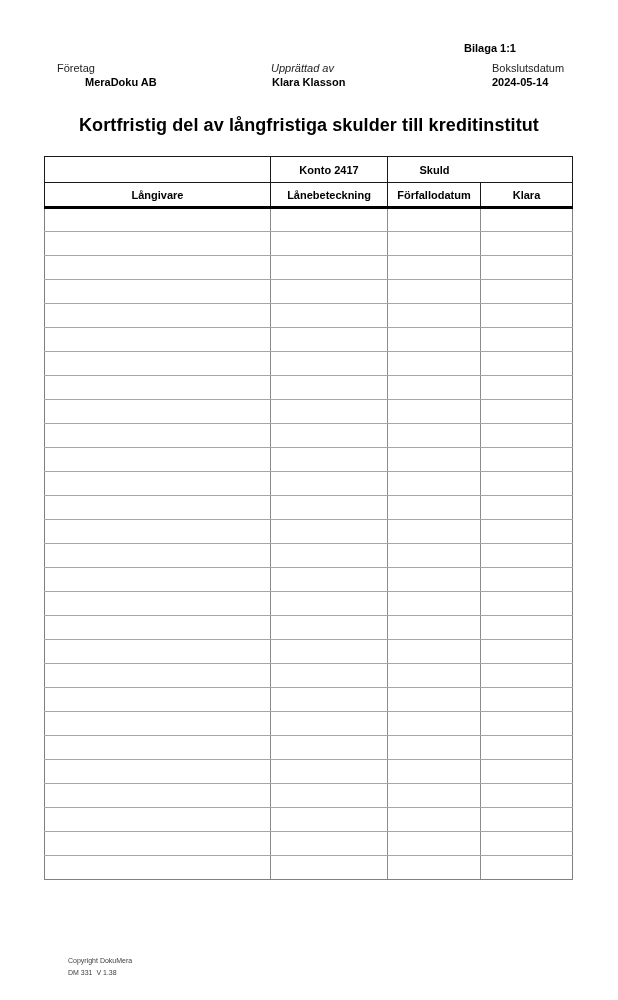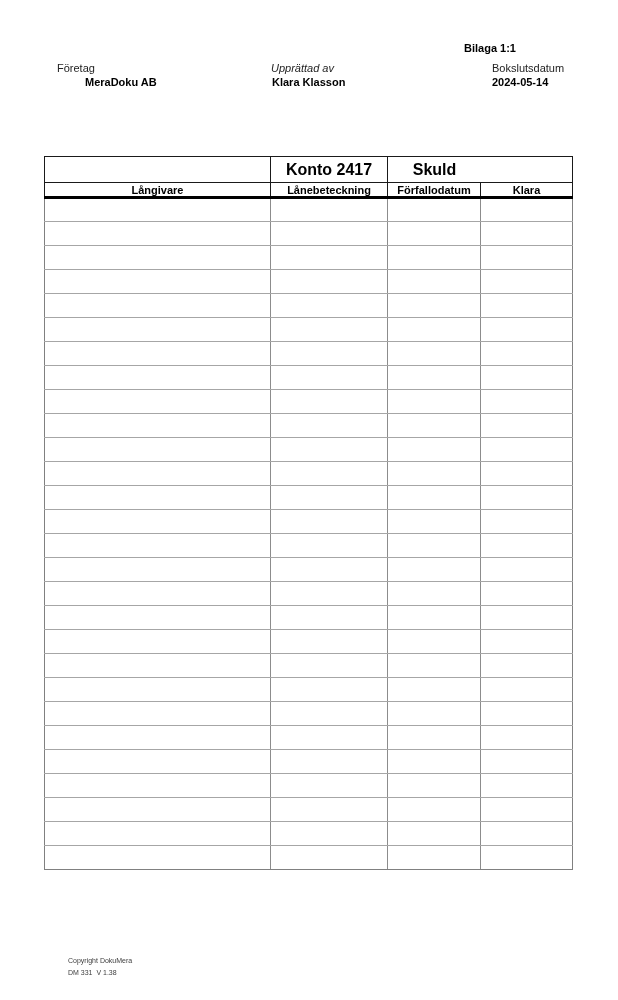--- a/index.html
+++ b/index.html
@@ -46,29 +46,29 @@
     border-collapse: collapse;
     table-layout: fixed;
     width: 528px;
   }
   table.debts td, table.debts th { padding: 0; }
 
   
   tr.group-row td {
     border: 1px solid #1a1a1a;
     height: 26px;
-    font-size: 16px; font-weight: bold;
+    font-size: 11px; font-weight: bold;
     text-align: center; vertical-align: middle;
   }
   tr.group-row td.gh-totalt { text-align: left; }
   .totalt-inner { display: inline-block; width: 93px; text-align: center; }
   tr.col-row th {
     border: 1px solid #1a1a1a;
     border-bottom: 3px solid #000;
-    height: 15px;
+    height: 25px;
     font-size: 11px; font-weight: bold;
     text-align: center; vertical-align: middle;
     background: #fff;
   }
 
   
   tbody.body-rows td {
     height: 24px;
     border-left: 1px solid #8c8c8c;
     border-right: 1px solid #8c8c8c;
@@ -97,20 +97,21 @@
 
   <div class="meta-label pos-label-1">Företag</div>
   <div class="meta-value pos-value-1">MeraDoku AB</div>
 
   <div class="meta-label pos-label-2">Upprättad av</div>
   <div class="meta-value pos-value-2">Klara Klasson</div>
 
   <div class="meta-label pos-label-3">Bokslutsdatum</div>
   <div class="meta-value pos-value-3">2024-05-14</div>
 
+  <div class="doc-title">Kortfristig del av långfristiga skulder till kreditinstitut</div>
 
   <div class="table-wrap">
     <table class="debts">
       <colgroup>
         <col style="width:226px">
         <col style="width:117px">
         <col style="width:93px">
         <col style="width:92px">
       </colgroup>
       <thead>

